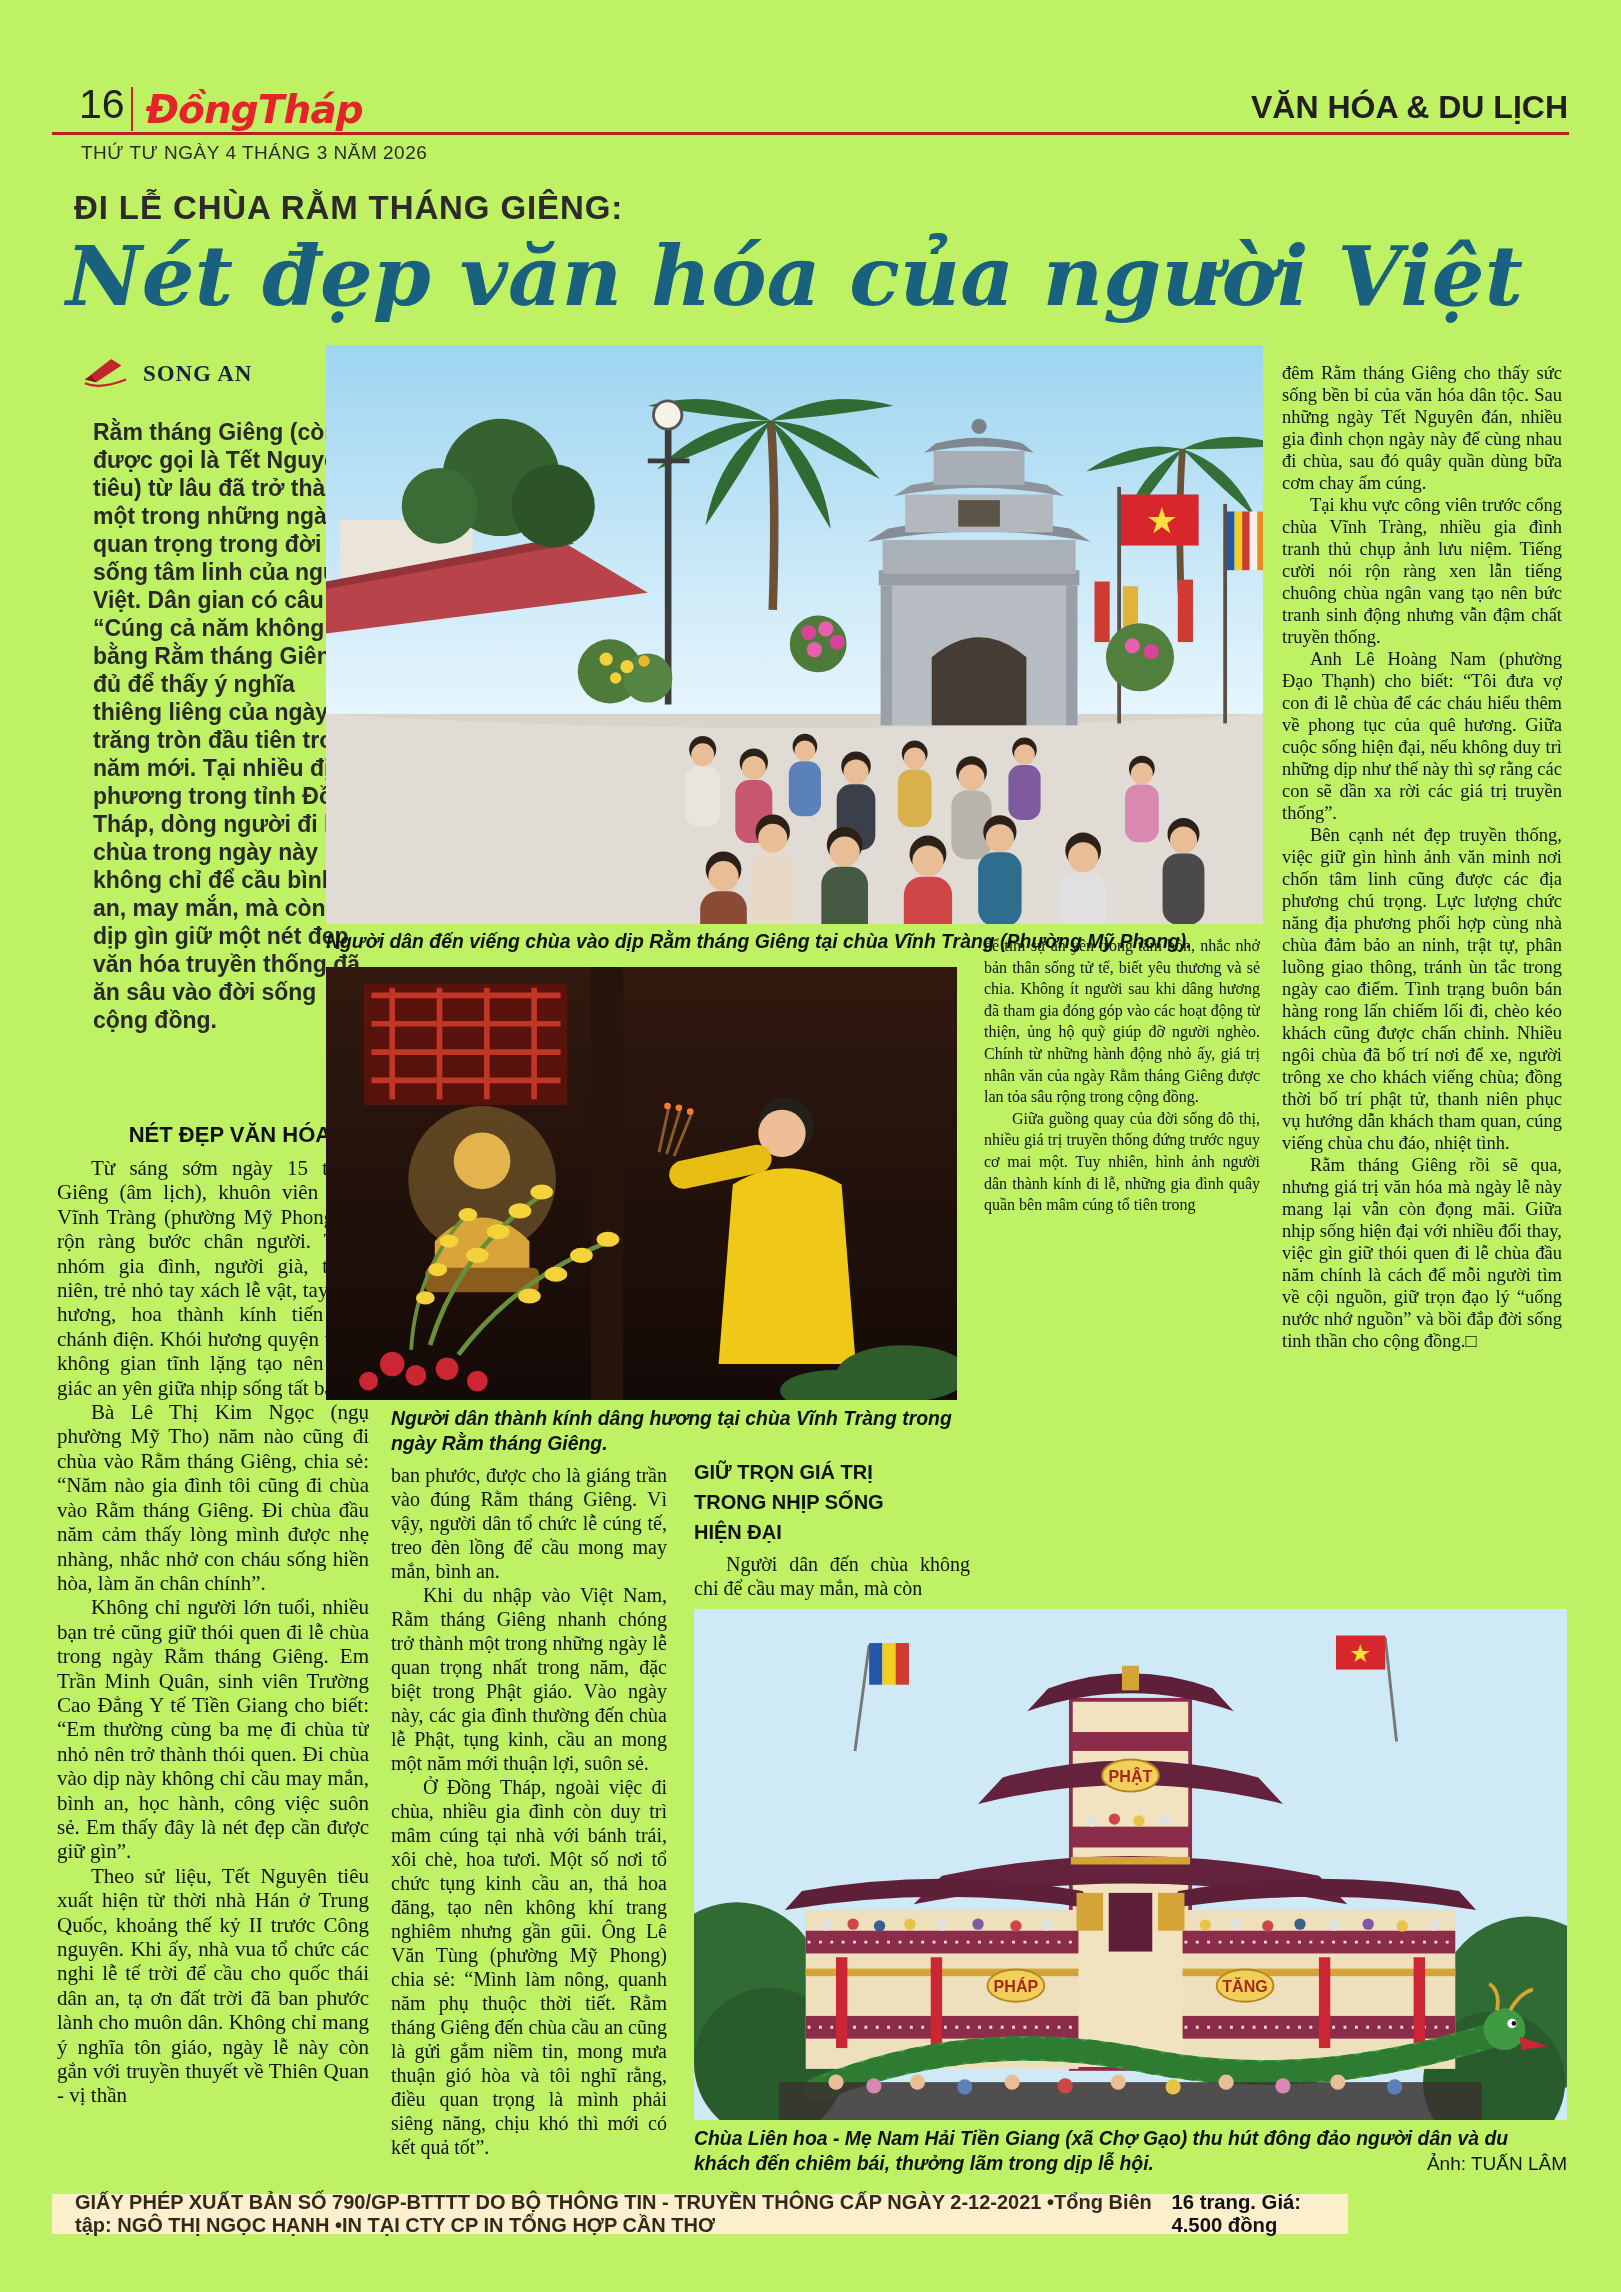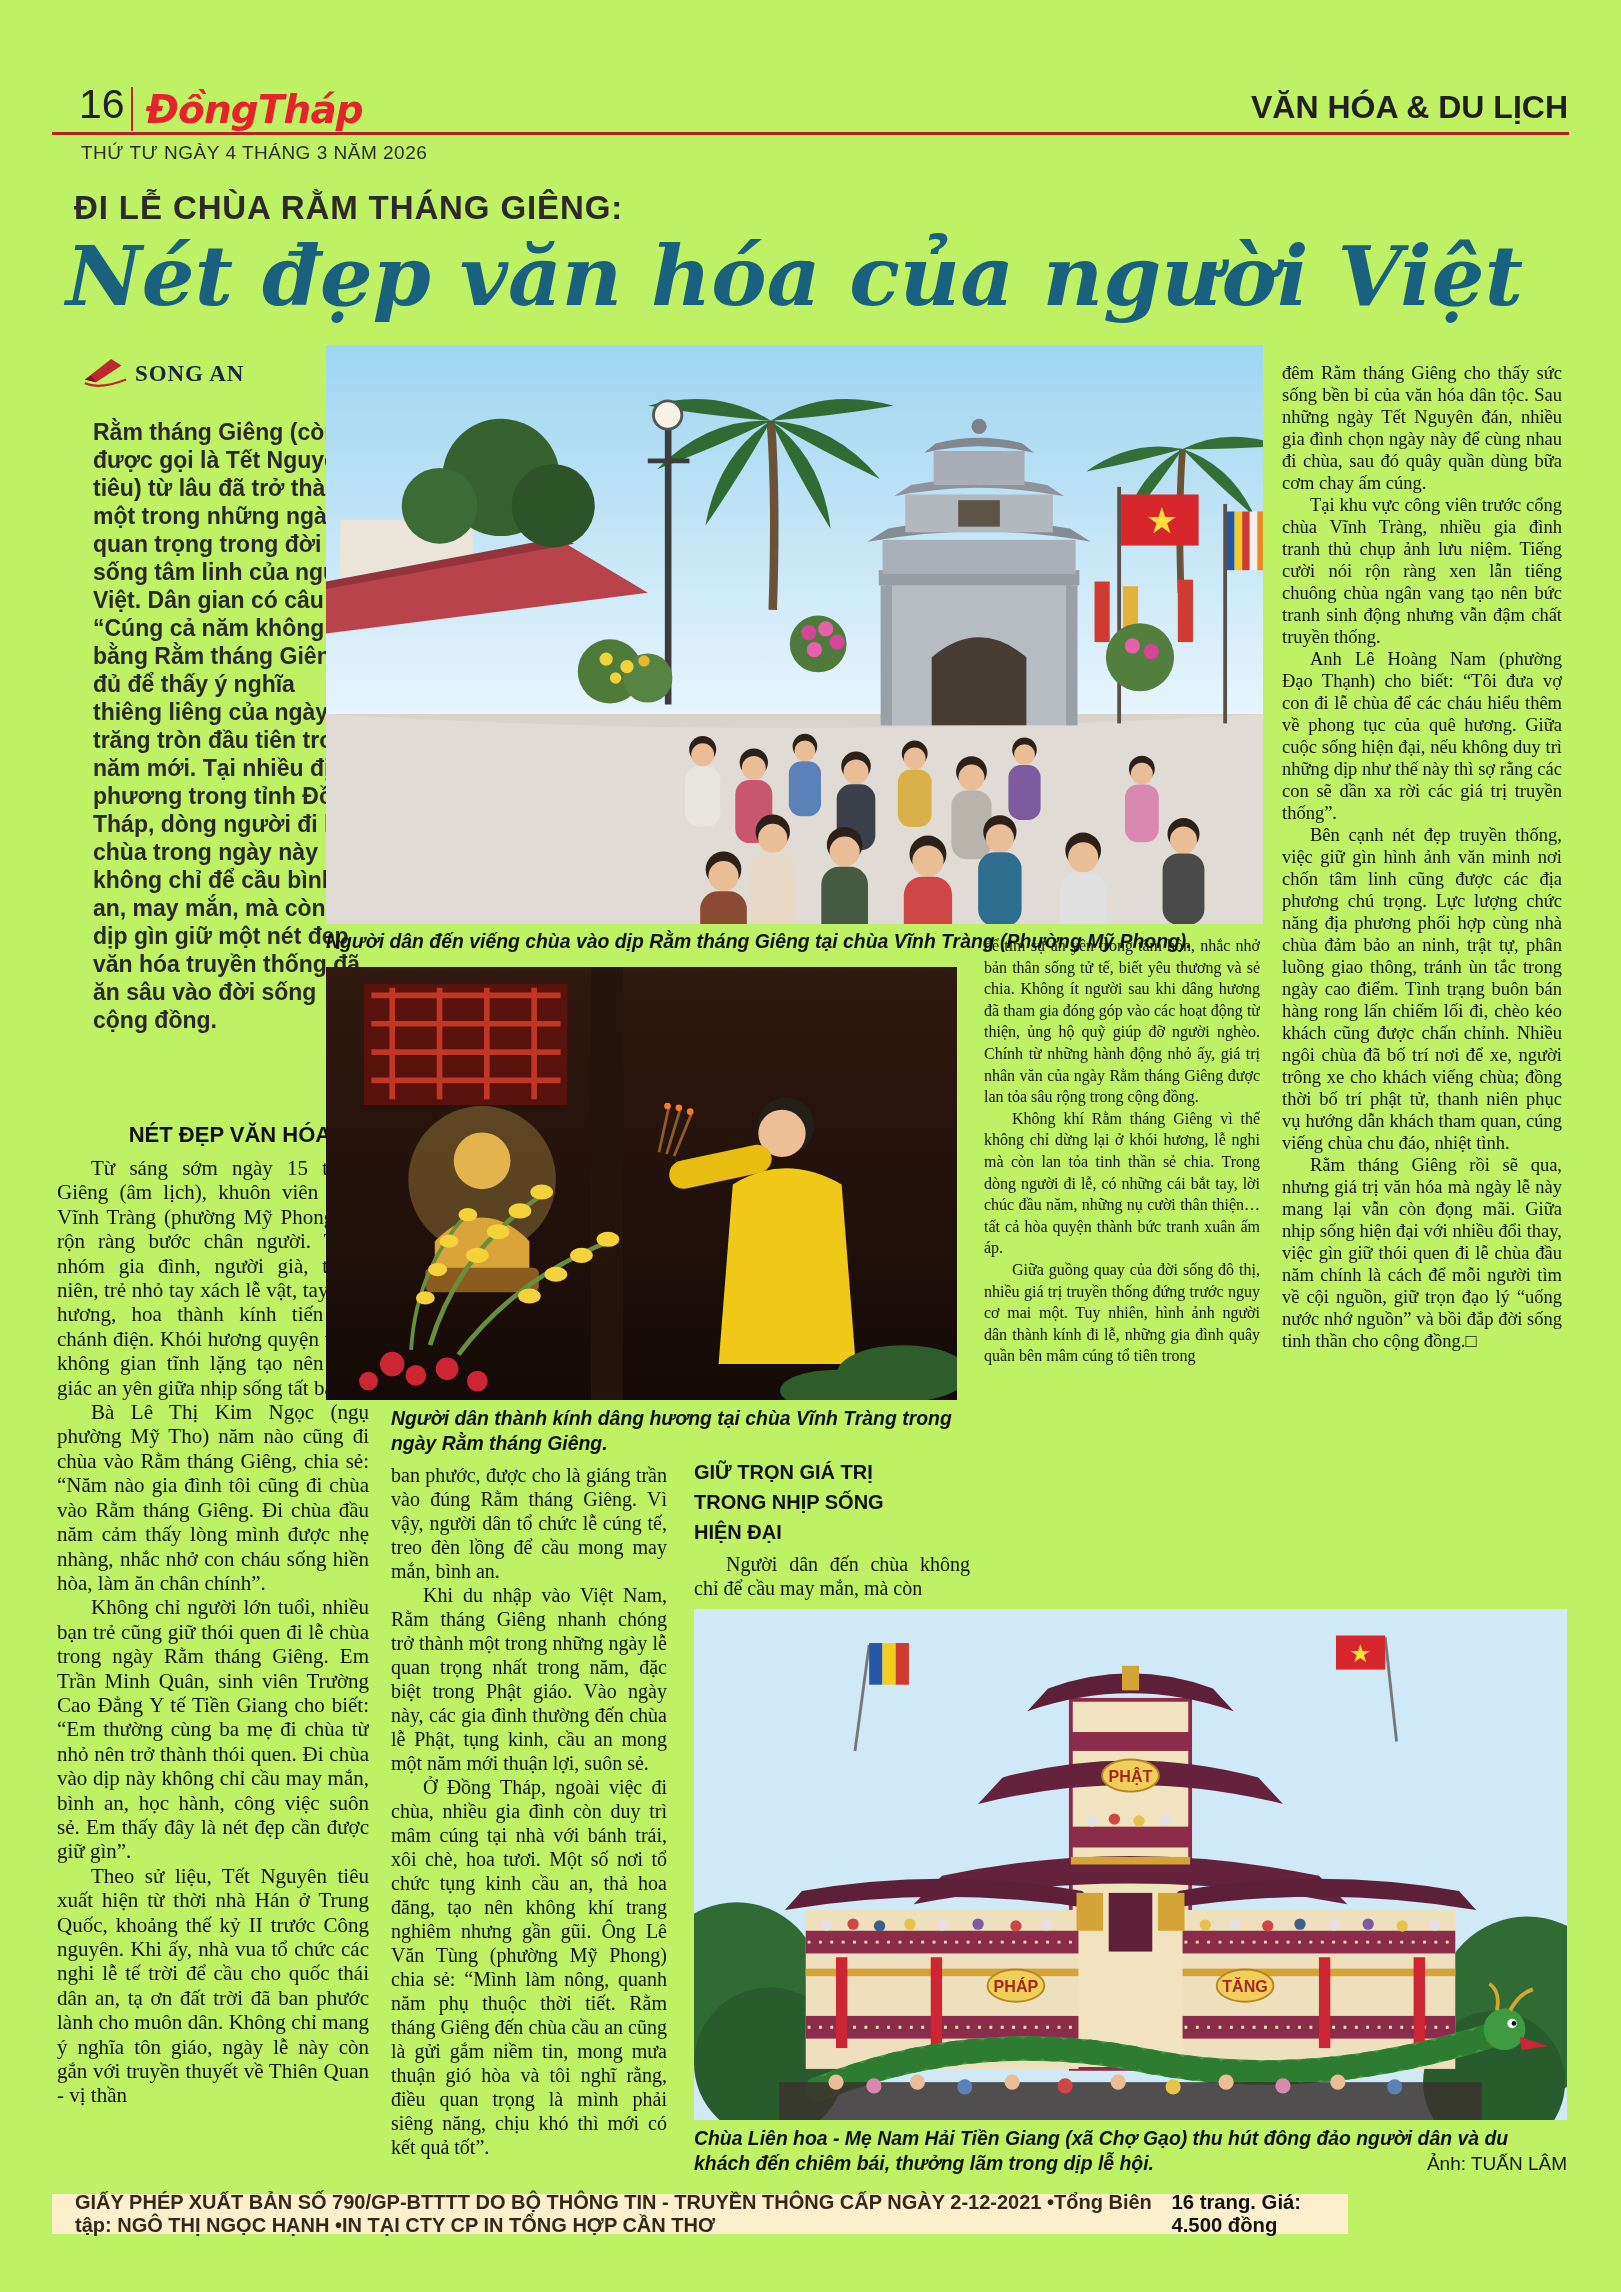--- a/index.html
+++ b/index.html
@@ -12,21 +12,21 @@
   .masthead{position:absolute;left:146px;top:87px;font-size:39px;font-weight:bold;font-style:italic;
             color:#e4232b;letter-spacing:-0.9px;font-family:"DejaVu Sans",sans-serif;}
   .section-title{position:absolute;right:53px;top:89px;font-size:32px;font-weight:bold;color:#231f20;}
   .red-rule{position:absolute;left:52px;top:132px;width:1517px;height:2.8px;background:#b72025;}
   .date-line{position:absolute;left:81px;top:142px;font-size:19px;color:#2e2a2b;letter-spacing:0.5px;}
 
   
   .kicker{position:absolute;left:74px;top:189px;font-size:33px;font-weight:bold;color:#2e2a2b;letter-spacing:0.9px;}
   .headline{position:absolute;left:66px;top:227px;font-size:83px;font-style:italic;font-weight:bold;
             color:#1a607f;font-family:"DejaVu Serif",serif;white-space:nowrap;}
-  .byline{position:absolute;left:83px;top:356px;display:flex;align-items:center;gap:7px;}
+  .byline{position:absolute;left:83px;top:356px;display:flex;align-items:center;gap:15px;}
   .byline-name{font-family:"Liberation Serif",serif;font-weight:bold;font-size:23px;color:#1c2340;letter-spacing:0.9px;}
 
   
   .lead{position:absolute;left:93px;top:418px;width:276px;height:702px;overflow:hidden;
         font-size:23px;line-height:28px;font-weight:bold;color:#2b2829;text-align:left;}
   .colA-subhead{position:absolute;left:90px;top:1122px;width:280px;text-align:center;
         font-size:22px;font-weight:bold;color:#101010;}
   .serif{font-family:"Liberation Serif",serif;color:#121212;text-align:justify;}
   .colA-body{position:absolute;left:57px;top:1156px;width:312px;height:1020px;overflow:hidden;}
   .colA-body p{font-size:21px;line-height:24.4px;margin:0;text-indent:34px;}
@@ -364,21 +364,20 @@
     <p>Ở Đồng Tháp, ngoài việc đi chùa, nhiều gia đình còn duy trì mâm cúng tại nhà với bánh trái, xôi chè, hoa tươi. Một số nơi tổ chức tụng kinh cầu an, thả hoa đăng, tạo nên không khí trang nghiêm nhưng gần gũi. Ông Lê Văn Tùng (phường Mỹ Phong) chia sẻ: “Mình làm nông, quanh năm phụ thuộc thời tiết. Rằm tháng Giêng đến chùa cầu an cũng là gửi gắm niềm tin, mong mưa thuận gió hòa và tôi nghĩ rằng, điều quan trọng là mình phải siêng năng, chịu khó thì mới có kết quả tốt”.</p>
   </div>
 
   <div class="colC-subhead">GIỮ TRỌN GIÁ TRỊ TRONG NHỊP SỐNG HIỆN ĐẠI</div>
   <div class="colC-body serif">
     <p>Người dân đến chùa không chỉ để cầu may mắn, mà còn</p>
   </div>
 
   <div class="colD serif">
     <p class="noind">để tìm sự an yên trong tâm hồn, nhắc nhở bản thân sống tử tế, biết yêu thương và sẻ chia. Không ít người sau khi dâng hương đã tham gia đóng góp vào các hoạt động từ thiện, ủng hộ quỹ giúp đỡ người nghèo. Chính từ những hành động nhỏ ấy, giá trị nhân văn của ngày Rằm tháng Giêng được lan tỏa sâu rộng trong cộng đồng.</p>
-    <p>Không khí Rằm tháng Giêng vì thế không chỉ dừng lại ở khói hương, lễ nghi mà còn lan tỏa tinh thần sẻ chia. Trong dòng người đi lễ, có những cái bắt tay, lời chúc đầu năm, những nụ cười thân thiện… tất cả hòa quyện thành bức tranh xuân ấm áp.</p>
     <p>Giữa guồng quay của đời sống đô thị, nhiều giá trị truyền thống đứng trước nguy cơ mai một. Tuy nhiên, hình ảnh người dân thành kính đi lễ, những gia đình quây quần bên mâm cúng tổ tiên trong</p>
   </div>
 
   <div class="colE serif">
     <p class="noind">đêm Rằm tháng Giêng cho thấy sức sống bền bỉ của văn hóa dân tộc. Sau những ngày Tết Nguyên đán, nhiều gia đình chọn ngày này để cùng nhau đi chùa, sau đó quây quần dùng bữa cơm chay ấm cúng.</p>
     <p>Tại khu vực công viên trước cổng chùa Vĩnh Tràng, nhiều gia đình tranh thủ chụp ảnh lưu niệm. Tiếng cười nói rộn ràng xen lẫn tiếng chuông chùa ngân vang tạo nên bức tranh sinh động nhưng vẫn đậm chất truyền thống.</p>
     <p>Anh Lê Hoàng Nam (phường Đạo Thạnh) cho biết: “Tôi đưa vợ con đi lễ chùa để các cháu hiểu thêm về phong tục của quê hương. Giữa cuộc sống hiện đại, nếu không duy trì những dịp như thế này thì sợ rằng các con sẽ dần xa rời các giá trị truyền thống”.</p>
     <p>Bên cạnh nét đẹp truyền thống, việc giữ gìn hình ảnh văn minh nơi chốn tâm linh cũng được các địa phương chú trọng. Lực lượng chức năng địa phương phối hợp cùng nhà chùa đảm bảo an ninh, trật tự, phân luồng giao thông, tránh ùn tắc trong ngày cao điểm. Tình trạng buôn bán hàng rong lấn chiếm lối đi, chèo kéo khách cũng được chấn chỉnh. Nhiều ngôi chùa đã bố trí nơi để xe, người trông xe cho khách viếng chùa; đồng thời bố trí phật tử, thanh niên phục vụ hướng dẫn khách tham quan, cúng viếng chùa chu đáo, nhiệt tình.</p>
     <p>Rằm tháng Giêng rồi sẽ qua, nhưng giá trị văn hóa mà ngày lễ này mang lại vẫn còn đọng mãi. Giữa nhịp sống hiện đại với nhiều đổi thay, việc gìn giữ thói quen đi lễ chùa đầu năm chính là cách để mỗi người tìm về cội nguồn, giữ trọn đạo lý “uống nước nhớ nguồn” và bồi đắp đời sống tinh thần cho cộng đồng.□</p>
   </div>

